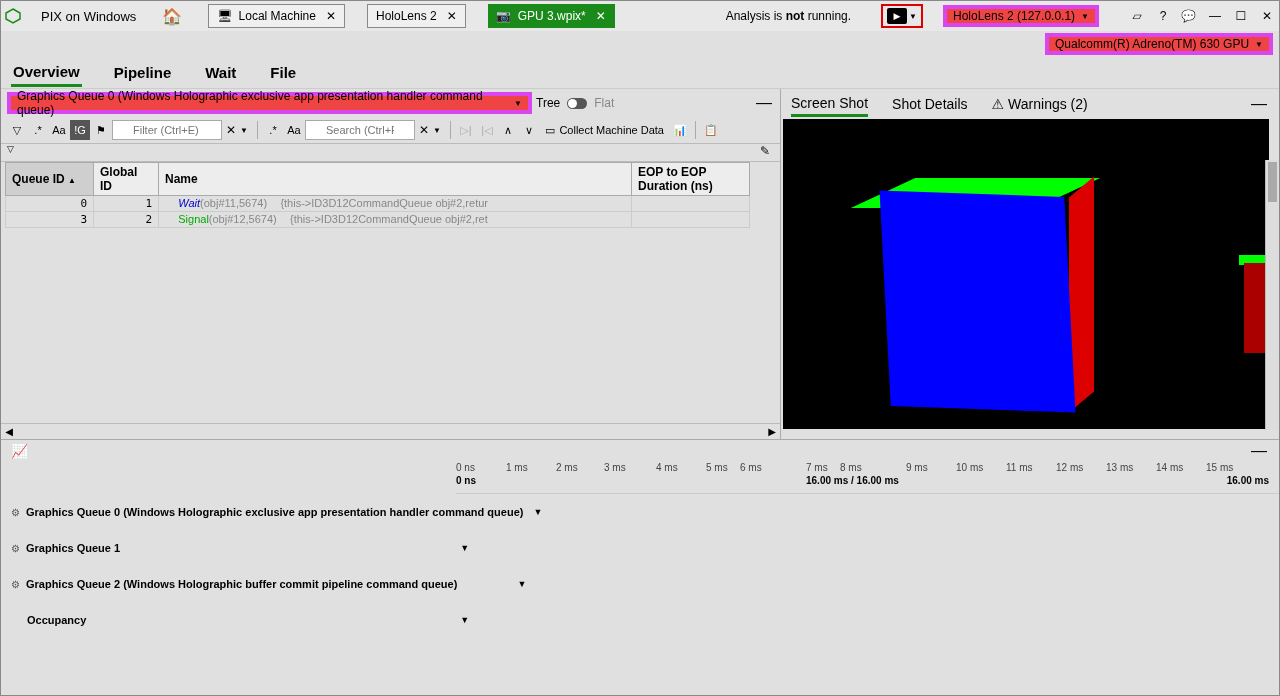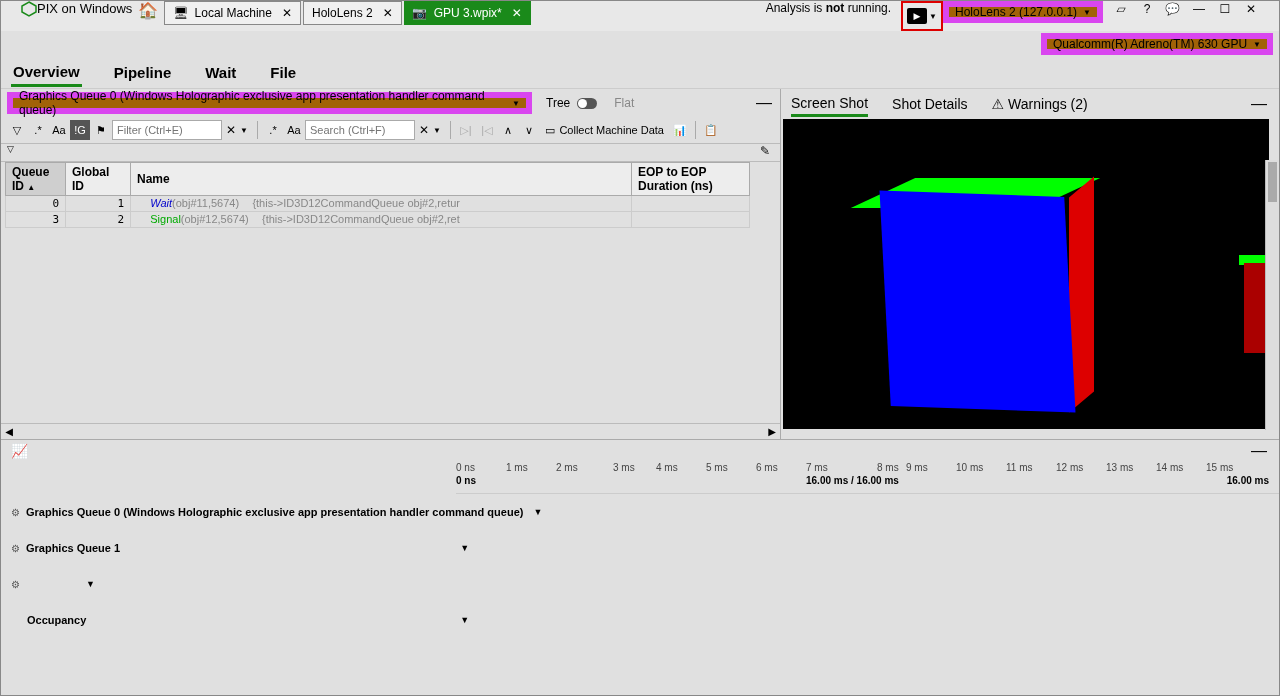--- a/index.html
+++ b/index.html
@@ -1,50 +1,50 @@
 <!DOCTYPE html>
 <html><head>
 <meta charset="utf-8">
 <style>
 * { box-sizing: border-box; margin: 0; padding: 0; font-family: "Segoe UI", Arial, sans-serif; }
 body { background: #e0e0e0; font-size: 12px; width: 1280px; height: 696px; overflow: hidden; border: 1px solid #888; }
-.titlebar { display: flex; height: 30px; background: #e8e8e8; padding: 0 20px; gap: 0; }
+.titlebar { display: flex; align-items: center; height: 30px; background: #e8e8e8; padding: 0 4px; gap: 20px; }
 .app-icon { width: 16px; height: 16px; }
 .title-text { font-size: 13px; margin-right: 6px; }
 .home-icon { color: #1a8a1a; font-size: 16px; margin-right: 6px; cursor: pointer; }
 .tab { display: flex; align-items: center; border: 1px solid #888; background: #f0f0f0; height: 24px; padding: 0 8px; margin-right: 2px; font-size: 12px; }
 .tab.active { background: #1a8a1a; color: #fff; border-color: #1a8a1a; }
 .tab-icon { margin-right: 6px; font-size: 12px; }
 .tab-close { margin-left: 10px; cursor: pointer; }
 .flex-spacer { flex: 1; }
 .status-text { font-size: 12px; margin-right: 10px; }
 .play-box { border: 2px solid #d00; padding: 2px 4px; display: flex; align-items: center; gap: 2px; }
 .play-btn { width: 20px; height: 16px; background: #000; color: #fff; display: flex; align-items: center; justify-content: center; font-size: 9px; border-radius: 2px; }
 .play-drop { font-size: 8px; }
-.combo { border: 6px solid #d946ef; background: #a16207; height: 22px; display: flex; align-items: center; padding: 0 6px; font-size: 12px; }
+.combo { border: 4px solid #d946ef; background: #ef4444; height: 22px; display: flex; align-items: center; padding: 0 6px; font-size: 12px; }
 .combo .chev { margin-left: 6px; font-size: 8px; }
 .winbtns { display: flex; gap: 10px; margin-left: 10px; }
 .winbtn { width: 16px; height: 16px; display: flex; align-items: center; justify-content: center; font-size: 12px; cursor: pointer; }
 .row2 { display: flex; align-items: center; height: 26px; padding-right: 6px; }
 .menubar { display: flex; align-items: center; height: 32px; padding: 0 10px; gap: 30px; border-bottom: 1px solid #ccc; }
 .menu-item { font-size: 15px; font-weight: 600; padding: 4px 2px; cursor: pointer; }
 .menu-item.active { border-bottom: 3px solid #1a8a1a; }
 .main-split { display: flex; height: 350px; }
 .left-pane { width: 780px; display: flex; flex-direction: column; border-right: 1px solid #aaa; }
 .right-pane { flex: 1; display: flex; flex-direction: column; }
 .toolbar1 { display: flex; align-items: center; height: 28px; padding: 2px 6px; gap: 4px; }
 .big-combo { flex: 1; max-width: 525px; }
-.tree-lbl { font-size: 12px; margin-left: 10px; }
+.tree-lbl { font-size: 12px; }
 .toggle-switch { width: 20px; height: 11px; background: #555; border-radius: 6px; position: relative; display: inline-block; margin: 0 3px; vertical-align: middle; }
 .toggle-switch::after { content: ''; width: 9px; height: 9px; background: #fff; border-radius: 50%; position: absolute; left: 1px; top: 1px; }
 .minus-btn { margin-left: auto; width: 20px; text-align: center; font-size: 16px; cursor: pointer; }
 .toolbar2 { display: flex; align-items: center; height: 26px; padding: 2px 6px; gap: 1px; }
 .tb-btn { width: 20px; height: 20px; display: flex; align-items: center; justify-content: center; font-size: 11px; cursor: pointer; border: 1px solid transparent; }
 .tb-btn.dark { background: #555; color: #fff; }
-.filter-input { height: 20px; border: 1px solid #aaa; padding: 0 4px; font-size: 11px; width: 110px; }
+.filter-input { height: 20px; border: 1px solid #aaa; padding: 0 20px; font-size: 11px; width: 110px; }
 .filter-x { width: 16px; text-align: center; cursor: pointer; }
 .filter-chev { width: 12px; font-size: 8px; cursor: pointer; }
 .sep { width: 1px; height: 18px; background: #aaa; margin: 0 4px; }
 .table-wrap { flex: 1; position: relative; overflow: hidden; border-top: 1px solid #bbb; }
 .chev-bar { height: 18px; border-bottom: 1px solid #bbb; padding-left: 6px; font-size: 9px; }
 .edit-icon { position: absolute; right: 10px; top: 0px; font-size: 12px; }
 .data-table { width: 745px; border-collapse: collapse; font-size: 12px; margin-left: 4px; }
 .data-table th { background: #ededed; border: 1px solid #aaa; text-align: left; padding: 2px 6px; font-weight: 600; }
 .data-table th:first-child { background: #cfcfcf; }
 .data-table td { border: 1px solid #ccc; padding: 1px 6px; font-family: Consolas, monospace; font-size: 11px; }
@@ -172,21 +172,21 @@
       <span class="tb-btn" style="width:auto;padding:0 4px;gap:4px">▭ <span>Collect Machine Data</span></span>
       <span class="tb-btn">📊</span>
       <span class="sep"></span>
       <span class="tb-btn">📋</span>
     </div>
     <div class="table-wrap">
       <div class="chev-bar">▽ <span class="edit-icon">✎</span></div>
       <table class="data-table">
         <thead>
             <tr>
-          <th style="width:60px"><span>Queue ID</span> <span style="font-size:8px">▲</span></th>
+          <th style="width:88px"><span>Queue ID</span> <span style="font-size:8px">▲</span></th>
           <th style="width:65px">Global ID</th>
           <th>Name</th>
           <th style="width:118px">EOP to EOP Duration (ns)</th>
         </tr>
           </thead>
         <tbody>
           <tr>
             <td class="num">0</td>
             <td class="num">1</td>
             <td>&nbsp;&nbsp;<span class="kw-blue">Wait</span><span class="args">(obj#11,5674)</span>&nbsp;&nbsp;<span class="args">{this-&gt;ID3D12CommandQueue obj#2,retur</span></td>
@@ -233,26 +233,26 @@
 <div class="timeline-pane">
   <div class="tl-head">
     <span class="chart-ico">📈</span>
     <span class="flex-spacer"></span>
     <span class="minus-btn">—</span>
   </div>
   <div class="tl-ruler">
     <span class="tick" style="left:0px">0 ns</span>
     <span class="tick" style="left:50px">1 ms</span>
     <span class="tick" style="left:100px">2 ms</span>
-    <span class="tick" style="left:157px">3 ms</span>
+    <span class="tick" style="left:148px">3 ms</span>
     <span class="tick" style="left:200px">4 ms</span>
     <span class="tick" style="left:250px">5 ms</span>
-    <span class="tick" style="left:300px">6 ms</span>
+    <span class="tick" style="left:284px">6 ms</span>
     <span class="tick" style="left:350px">7 ms</span>
-    <span class="tick" style="left:421px">8 ms</span>
+    <span class="tick" style="left:384px">8 ms</span>
     <span class="tick" style="left:450px">9 ms</span>
     <span class="tick" style="left:500px">10 ms</span>
     <span class="tick" style="left:550px">11 ms</span>
     <span class="tick" style="left:600px">12 ms</span>
     <span class="tick" style="left:650px">13 ms</span>
     <span class="tick" style="left:700px">14 ms</span>
     <span class="tick" style="left:750px">15 ms</span>
     <span class="tick2" style="left:0px">0 ns</span>
     <span class="tick2" style="left:350px">16.00 ms / 16.00 ms</span>
     <span class="tick2" style="right:10px">16.00 ms</span>
@@ -263,20 +263,21 @@
       <span class="tl-name">Graphics Queue 0 (Windows Holographic exclusive app presentation handler command queue)</span>
       <span class="tl-chev">▼</span>
     </div>
     <div class="tl-row">
       <span class="gear">⚙</span>
       <span class="tl-name">Graphics Queue 1</span>
       <span class="tl-chev" style="margin-left:340px">▼</span>
     </div>
     <div class="tl-row">
       <span class="gear">⚙</span>
+      <span class="tl-name">Graphics Queue 2 (Windows Holographic buffer commit pipeline command queue)</span>
       <span class="tl-chev" style="margin-left:60px">▼</span>
     </div>
     <div class="tl-row">
       <span style="width:16px"></span>
       <span class="tl-name">Occupancy</span>
       <span class="tl-chev" style="margin-left:374px">▼</span>
     </div>
 
   </div>
 </div>

